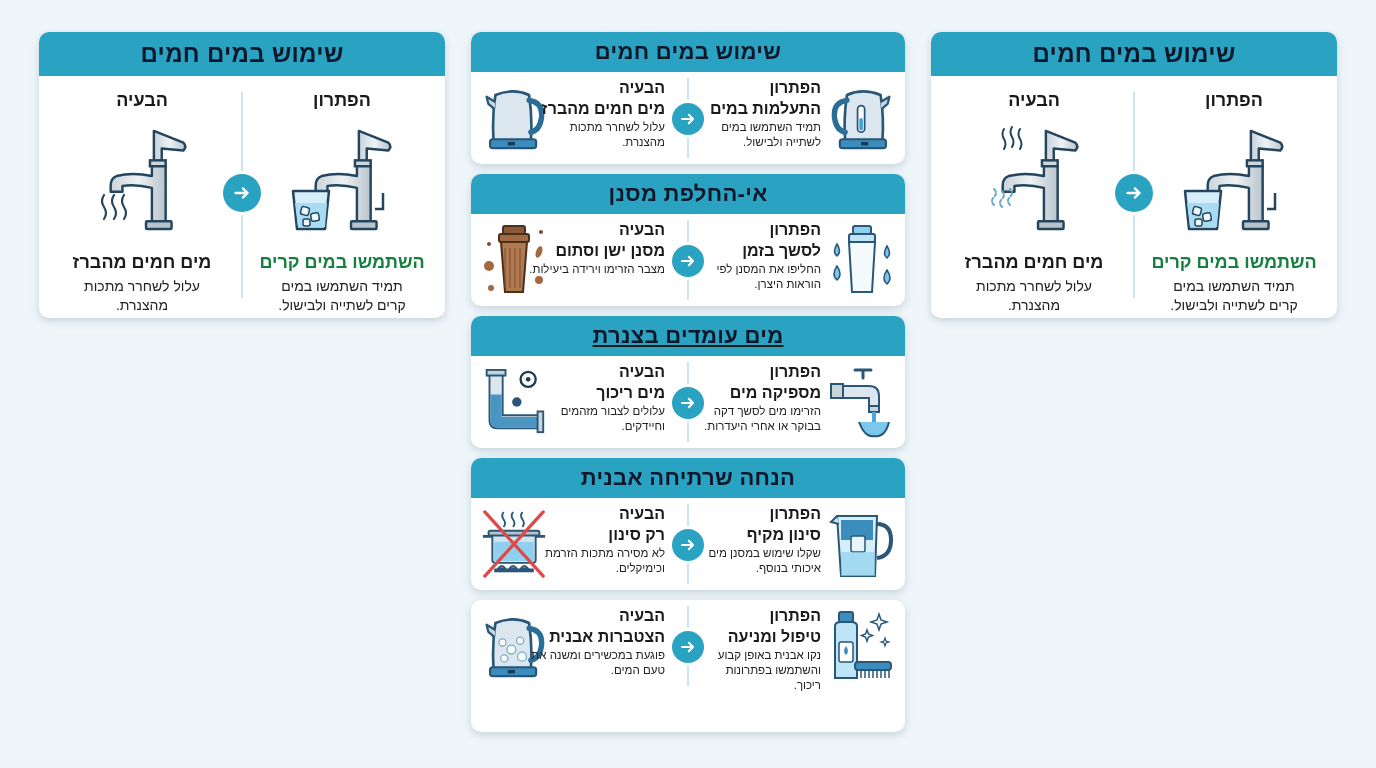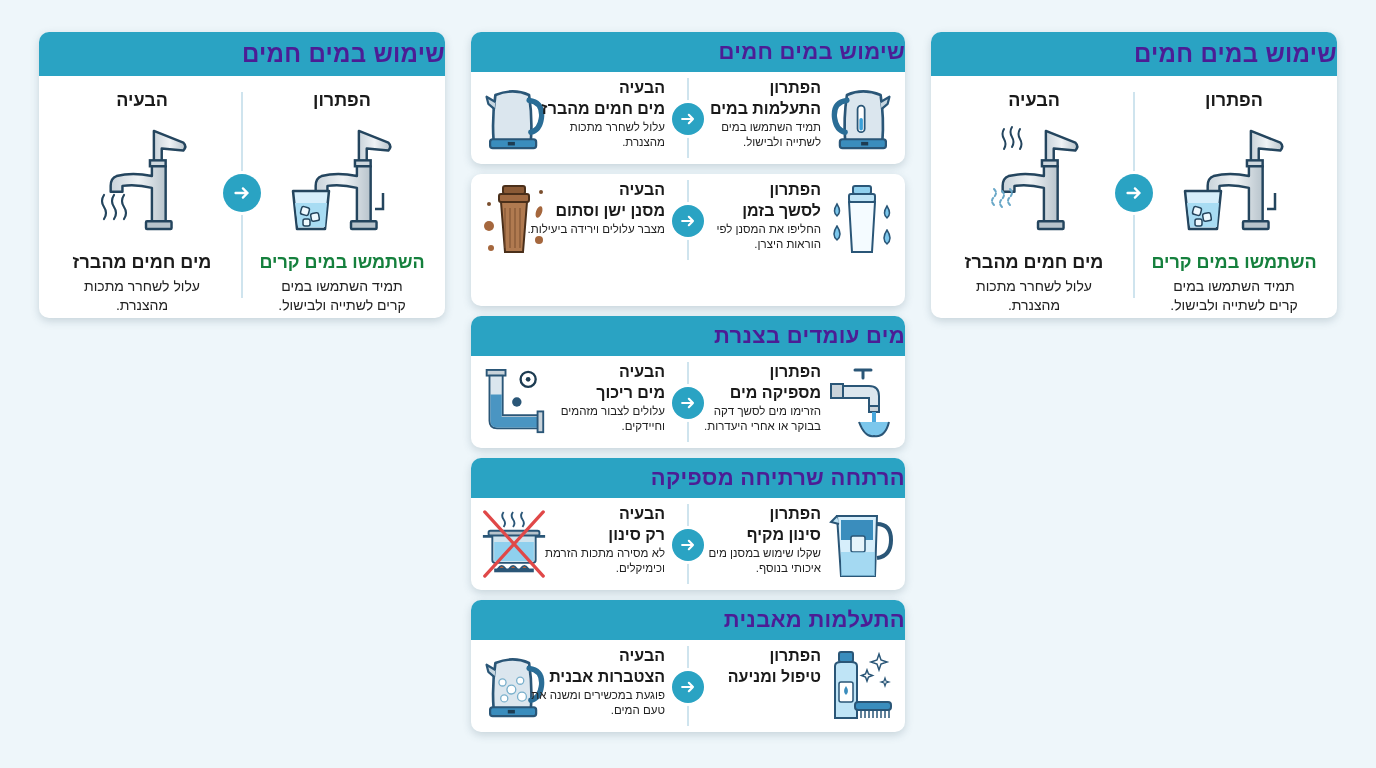--- a/index.html
+++ b/index.html
@@ -12,22 +12,23 @@
   }
   .card {
     position: absolute;
     background: #ffffff;
     border-radius: 10px;
     box-shadow: 0 3px 8px rgba(60,90,110,0.22);
     overflow: hidden;
   }
   .card-header {
     background: #2aa3c3;
-    color: #4c1d95;
+    color: #0f172a;
     font-weight: bold;
+    text-align: center;
     direction: rtl;
     letter-spacing: 0.3px;
   }
   
   .big { width: 406px; height: 286px; }
   .big .card-header { height: 44px; line-height: 44px; font-size: 24px; }
   .big .body { position: relative; height: 242px; }
   .big .divider { position: absolute; left: 202px; top: 16px; width: 2px; height: 206px; background: #cfe4ee; }
   .big .col { position: absolute; top: 0; width: 190px; text-align: center; direction: rtl; }
   .big .col.left { left: 8px; }
@@ -208,39 +209,40 @@
             <use href="#kettle" width="70" height="80"></use>
           </g>
         <rect x="30" y="26" width="8" height="30" rx="4" fill="#ffffff" stroke="#2a5677" stroke-width="2"></rect>
         <rect x="32" y="40" width="4" height="14" rx="2" fill="#3aa0d8"></rect>
       </svg>
     </div>
   </div>
 </div>
 
 <div class="card small" style="top:174px;">
+  <div class="card-header">אי-החלפת מסנן</div>
   <div class="body">
     <div class="ico left">
       <svg width="66" height="76" viewBox="0 0 66 76">
         <rect x="22" y="4" width="22" height="8" rx="2" fill="#8a5a36" stroke="#4a2f1a" stroke-width="2"></rect>
         <rect x="18" y="12" width="30" height="8" rx="2" fill="#a06a42" stroke="#4a2f1a" stroke-width="2"></rect>
         <path d="M20 20 L46 20 L42 70 L24 70 Z" fill="#b07a50" stroke="#4a2f1a" stroke-width="2"></path>
         <path d="M24 26 V66 M29 26 V66 M34 26 V66 M39 26 V66" stroke="#7a4e2e" stroke-width="1"></path>
         <circle cx="8" cy="44" r="5" fill="#a5673d"></circle>
           <circle cx="58" cy="58" r="4" fill="#a5673d"></circle>
         <ellipse cx="58" cy="30" rx="3" ry="6" fill="#a5673d" transform="rotate(20 58 30)"></ellipse>
         <circle cx="8" cy="22" r="2" fill="#7a4e2e"></circle>
           <circle cx="60" cy="10" r="2" fill="#7a4e2e"></circle>
           <circle cx="10" cy="66" r="3" fill="#a5673d"></circle>
       </svg>
     </div>
     <div class="txt left">
       <div class="lbl">הבעיה</div>
       <div class="hl">מסנן ישן וסתום</div>
-      <div class="ds">מצבר עלולים וירידה ביעילות.</div>
+      <div class="ds">מצבר הזרימו וירידה ביעילות.</div>
     </div>
     <div class="divider"></div>
     <div class="arrow">
         <div class="arrow-circle">
           <svg width="20" height="20">
             <use href="#arrow" width="20" height="20"></use>
           </svg>
         </div>
       </div>
     <div class="txt right">
@@ -252,21 +254,21 @@
       <svg width="66" height="76" viewBox="0 0 66 76">
         <rect x="24" y="4" width="18" height="8" rx="2" fill="#8fd0ee" stroke="#2a5677" stroke-width="2"></rect>
         <rect x="20" y="12" width="26" height="8" rx="2" fill="#bfe4f6" stroke="#2a5677" stroke-width="2"></rect>
         <path d="M20 20 L46 20 L43 70 L23 70 Z" fill="#f4fbff" stroke="#2a5677" stroke-width="2"></path>
         <path d="M8 22 q-5 8 0 12 q5 -4 0 -12 Z M58 24 q-5 8 0 12 q5 -4 0 -12 Z M8 44 q-6 9 0 14 q6 -5 0 -14 Z M58 48 q-6 9 0 14 q6 -5 0 -14 Z" fill="#7cc7ec" stroke="#2a5677" stroke-width="1.5"></path>
       </svg>
     </div>
   </div>
 </div>
 
-<div class="card small" style="top:316px;">
+<div class="card small" style="top:316px;text-decoration:underline;">
   <div class="card-header">מים עומדים בצנרת</div>
   <div class="body">
     <div class="ico left">
       <svg width="70" height="76" viewBox="0 0 70 76">
         <rect x="6" y="4" width="20" height="6" fill="#c9d3da" stroke="#2a5677" stroke-width="2"></rect>
         <path d="M9 10 L9 58 Q9 66 17 66 L62 66 L62 52 L23 52 L23 10 Z" fill="#dbe6ee" stroke="#2a5677" stroke-width="2"></path>
         <path d="M10 30 L10 58 Q10 65 17 65 L62 65 L62 54 L22 54 L22 30 Z" fill="#4a95c2"></path>
         <rect x="60" y="48" width="6" height="22" fill="#c9d3da" stroke="#2a5677" stroke-width="2"></rect>
         <circle cx="50" cy="14" r="8" fill="none" stroke="#1d3c52" stroke-width="2.5"></circle>
         <circle cx="50" cy="14" r="2.5" fill="#1d3c52"></circle>
@@ -298,21 +300,21 @@
         <path d="M14 22 L40 22 Q50 22 50 32 L50 42 L40 42 L40 34 L14 34 Z" fill="#dbe6ee" stroke="#2a5677" stroke-width="2"></path>
         <rect x="40" y="42" width="10" height="6" fill="#c9d3da" stroke="#2a5677" stroke-width="2"></rect>
         <path d="M45 48 L45 60" stroke="#4aa8dc" stroke-width="4"></path>
         <path d="M30 58 Q36 74 45 72 Q56 74 60 58" fill="#7cc7ec" stroke="#2a5677" stroke-width="2"></path>
       </svg>
     </div>
   </div>
 </div>
 
 <div class="card small" style="top:458px;">
-  <div class="card-header">הרתחה שרתיחה מספיקה</div>
+  <div class="card-header">הנחה שרתיחה אבנית</div>
   <div class="body">
     <div class="ico left">
       <svg width="70" height="76" viewBox="0 0 70 76">
         <path d="M24 4 q-3 4 0 8 q3 4 0 8 M34 4 q-3 4 0 8 q3 4 0 8 M44 4 q-3 4 0 8 q3 4 0 8" fill="none" stroke="#2a5677" stroke-width="2"></path>
         <rect x="12" y="26" width="46" height="32" rx="3" fill="#cfe4ee" stroke="#2a5677" stroke-width="2"></rect>
         <rect x="8" y="24" width="54" height="5" rx="2" fill="#b8c4cc" stroke="#2a5677" stroke-width="2"></rect>
         <path d="M2 30 h10 M58 30 h10" stroke="#2a5677" stroke-width="3"></path>
         <path d="M14 36 h42 v20 h-42 Z" fill="#8fd0ee"></path>
         <path d="M18 64 q4 -6 8 0 Z M30 64 q4 -6 8 0 Z M42 64 q4 -6 8 0 Z" fill="#e86a2a" stroke="#2a5677" stroke-width="1.5"></path>
         <rect x="14" y="64" width="42" height="4" fill="#2a5677"></rect>
@@ -344,21 +346,20 @@
         <path d="M12 14 L44 14 L44 34 L12 34 Z" fill="#3a8dbd"></path>
         <rect x="22" y="30" width="14" height="16" rx="2" fill="#e6f4fb" stroke="#2a5677" stroke-width="1.5"></rect>
         <path d="M12 46 L46 46 L46 70 L12 70 Z" fill="#8fd0ee" opacity="0.7"></path>
         <path d="M48 18 Q62 18 62 34 Q62 50 48 52" fill="none" stroke="#2a5677" stroke-width="4"></path>
       </svg>
     </div>
   </div>
 </div>
 
 <div class="card small" style="top:600px;">
-  <div class="card-header">התעלמות מאבנית</div>
   <div class="body">
     <div class="ico left">
       <svg width="62" height="72" viewBox="0 0 70 80">
         <use href="#kettle" width="70" height="80"></use>
         <circle cx="22" cy="36" r="4" fill="#ffffff" stroke="#7ab0cc" stroke-width="1.5"></circle>
         <circle cx="32" cy="44" r="5" fill="#ffffff" stroke="#7ab0cc" stroke-width="1.5"></circle>
         <circle cx="42" cy="34" r="4" fill="#ffffff" stroke="#7ab0cc" stroke-width="1.5"></circle>
         <circle cx="24" cy="54" r="4" fill="#ffffff" stroke="#7ab0cc" stroke-width="1.5"></circle>
         <circle cx="44" cy="52" r="5" fill="#ffffff" stroke="#7ab0cc" stroke-width="1.5"></circle>
       </svg>
@@ -372,20 +373,21 @@
     <div class="arrow">
         <div class="arrow-circle">
           <svg width="20" height="20">
             <use href="#arrow" width="20" height="20"></use>
           </svg>
         </div>
       </div>
     <div class="txt right">
       <div class="lbl">הפתרון</div>
       <div class="hl">טיפול ומניעה</div>
+      <div class="ds">נקו אבנית באופן קבוע והשתמשו בפתרונות ריכוך.</div>
     </div>
     <div class="ico right">
       <svg width="66" height="76" viewBox="0 0 66 76">
         <rect x="10" y="4" width="14" height="10" rx="2" fill="#3a8dbd" stroke="#2a5677" stroke-width="2"></rect>
         <path d="M6 18 Q6 14 12 14 L22 14 Q28 14 28 18 L28 70 L6 70 Z" fill="#bfe4f6" stroke="#2a5677" stroke-width="2"></path>
         <rect x="10" y="34" width="14" height="20" rx="2" fill="#ffffff" stroke="#2a5677" stroke-width="1.5"></rect>
         <path d="M17 38 q-4 6 0 9 q4 -3 0 -9 Z" fill="#3a8dbd"></path>
         <rect x="26" y="54" width="36" height="8" rx="3" fill="#3a8dbd" stroke="#2a5677" stroke-width="2"></rect>
         <path d="M28 62 v8 M32 62 v8 M36 62 v8 M40 62 v8 M44 62 v8 M48 62 v8 M52 62 v8 M56 62 v8 M60 62 v8" stroke="#2a5677" stroke-width="1.5"></path>
         <path d="M50 6 l2 6 l6 2 l-6 2 l-2 6 l-2 -6 l-6 -2 l6 -2 Z" fill="none" stroke="#2a5677" stroke-width="1.5"></path>

